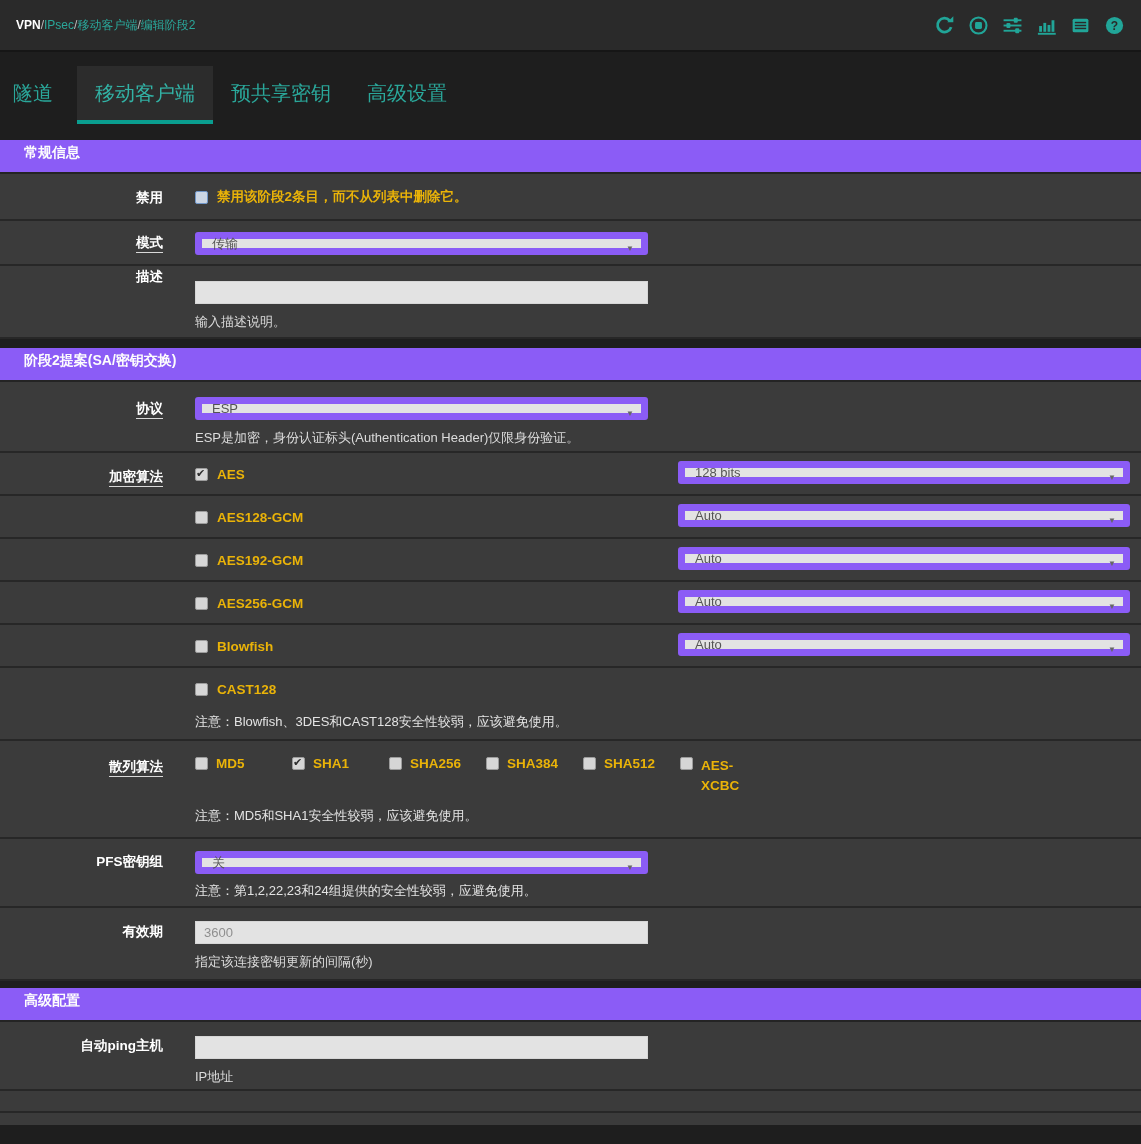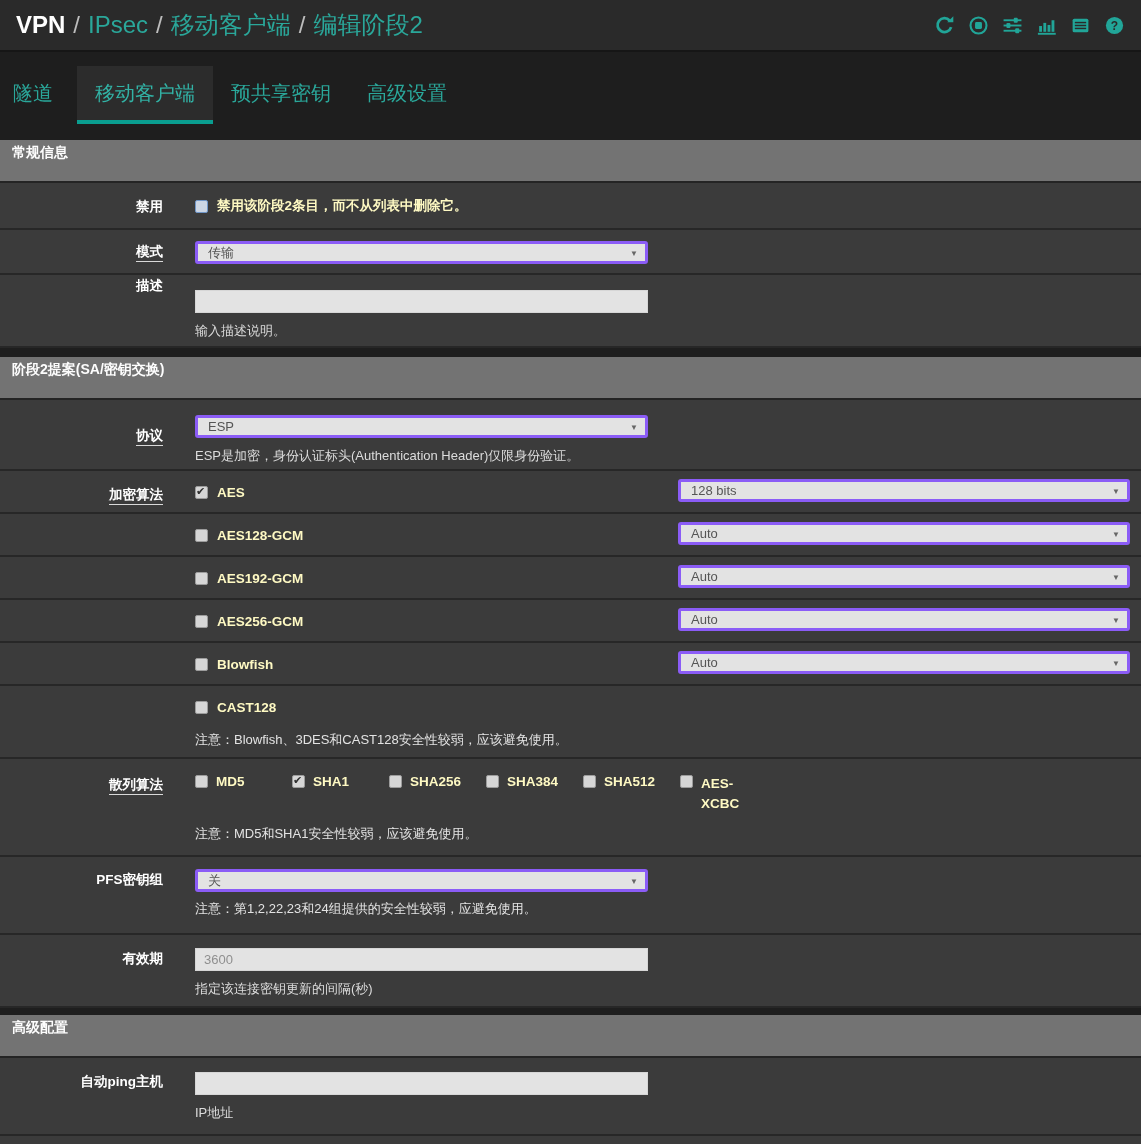--- a/index.html
+++ b/index.html
@@ -10,21 +10,21 @@
     color: #e8e8e8;
   }
   .page { width:1141px; height:1144px; background:#1e1e1e; }
 
   
   .navbar {
     height:52px; background:#2a2a2a; border-bottom:2px solid #161616;
     display:flex; align-items:center; justify-content:space-between;
     padding:0 16px;
   }
-  .breadcrumb { font-size:24px; display:flex; align-items:center; gap:8px; }
+  .breadcrumb { font-size:12px; display:flex; align-items:center; }
   .bc-root { color:#ffffff; font-weight:bold; }
   .bc-sep { color:#bdbdbd; font-weight:normal; }
   .bc-link { color:#2aa79a; cursor:pointer; text-decoration:none; }
   .nav-icons { display:flex; align-items:center; gap:13px; color:#21a598; }
   .nav-icon { width:21px; height:21px; display:inline-flex; cursor:pointer; }
   .nav-icon svg { width:100%; height:100%; }
 
   
   .tabbar {
     height:88px; background:#1e1e1e; padding:14px 0 0 13px;
@@ -35,41 +35,41 @@
     color:#2aa79a; cursor:pointer; white-space:nowrap;
   }
   .tab.first { padding-left:0; padding-right:24px; }
   .tab.active {
     background:#2c2c2c; color:#32b2a5;
     border-bottom:4px solid #0a9e90;
   }
 
   
   .panel-heading {
-    height:43px; line-height:24px; background:#737373;
-    border-bottom:2px solid #242424; padding-left:12px;
+    height:34px; line-height:24px; background:#8b5cf6;
+    border-bottom:2px solid #242424; padding-left:24px;
     font-size:14px; font-weight:bold; color:#fdfdfd;
   }
   .gap9 { height:9px; background:#1e1e1e; }
   .gap7 { height:7px; background:#1e1e1e; }
   .row { display:flex; background:#3b3b3b; border-bottom:2px solid #272727; }
   .h47{height:47px} .h45{height:45px} .h73{height:73px} .h71{height:71px}
-  .h43{height:43px} .h98{height:98px} .h69{height:78px} .h22{height:22px}
+  .h43{height:43px} .h98{height:98px} .h69{height:69px} .h22{height:22px}
   .tail { height:12px; background:#3b3b3b; border-bottom:0; }
 
   .cell-label {
     flex:0 0 195px; text-align:right; padding:15px 32px 0 0;
     font-size:13.5px; font-weight:bold; color:#ffffff; white-space:nowrap;
   }
   .u { border-bottom:1px solid #d9d9d9; padding-bottom:2px; }
   .cell-control { flex:1; padding:0 11px 0 0; font-size:13px; }
 
   
   .select {
-    height:23px; background:#e3e3e3; border:3px solid #8b5cf6; border-radius:3px;
+    height:23px; background:#e3e3e3; border:7px solid #8b5cf6; border-radius:3px;
     display:flex; align-items:center; padding:0 22px 0 10px;
     color:#555; font-size:13px; position:relative; cursor:pointer;
   }
   .w-std { width:453px; }
   .select-arrow {
     position:absolute; right:7px; top:6px; font-size:8px; color:#666; line-height:1;
   }
   .tinput {
     height:23px; width:453px; background:#e3e3e3; border:1px solid #d6d6d6;
     border-radius:0; padding:0 8px; font-size:13px; color:#be185d;
@@ -82,21 +82,21 @@
     border-radius:2px; display:inline-block; position:relative;
     flex:0 0 13px; cursor:pointer;
   }
   .checkbox.checked::after {
     content:"\2714"; position:absolute; top:-2px; left:0px;
     font-size:11px; color:#2e2e2e;
   }
   .checkbox.bluish { border-color:#7096c8; background:#ccd6e4; }
 
   .chk-line { display:flex; align-items:center; gap:9px; }
-  .chk-label { font-size:13.5px; font-weight:bold; color:#fef9c3; }
+  .chk-label { font-size:13.5px; font-weight:bold; color:#eab308; }
   .help { font-size:13px; color:#dcdcdc; margin-top:9px; font-weight:normal; }
   .note { font-size:13px; color:#e3e3e3; font-weight:normal; }
 
   .enc-flex { display:flex; align-items:flex-start; }
   .enc-check { margin-top:14px; }
   .enc-select { width:452px; margin-left:auto; margin-top:8px; }
 
   .hash-flex { display:flex; margin-top:15px; }
   .hash-item { display:flex; gap:8px; width:97px; align-items:flex-start; }
   .hash-item .checkbox { margin-top:1px; }
@@ -216,21 +216,21 @@
       <input class="tinput" style="margin-top: 15px;" value="">
       <div class="help">输入描述说明。</div>
     </div>
   </div>
 
   <div class="gap9"></div>
 
   <div class="panel-heading">阶段2提案(SA/密钥交换)</div>
 
   <div class="row h71">
-    <div class="cell-label" style="padding-top:7px;margin-top:20px;">
+    <div class="cell-label" style="padding-top:18px;">
       <span class="u">协议</span>
     </div>
     <div class="cell-control">
       <div class="select w-std" style="margin-top:15px;">
         <span>ESP</span>
         <span class="select-arrow">▼</span>
       </div>
       <div class="help">ESP是加密，身份认证标头(Authentication Header)仅限身份验证。</div>
     </div>
   </div>

